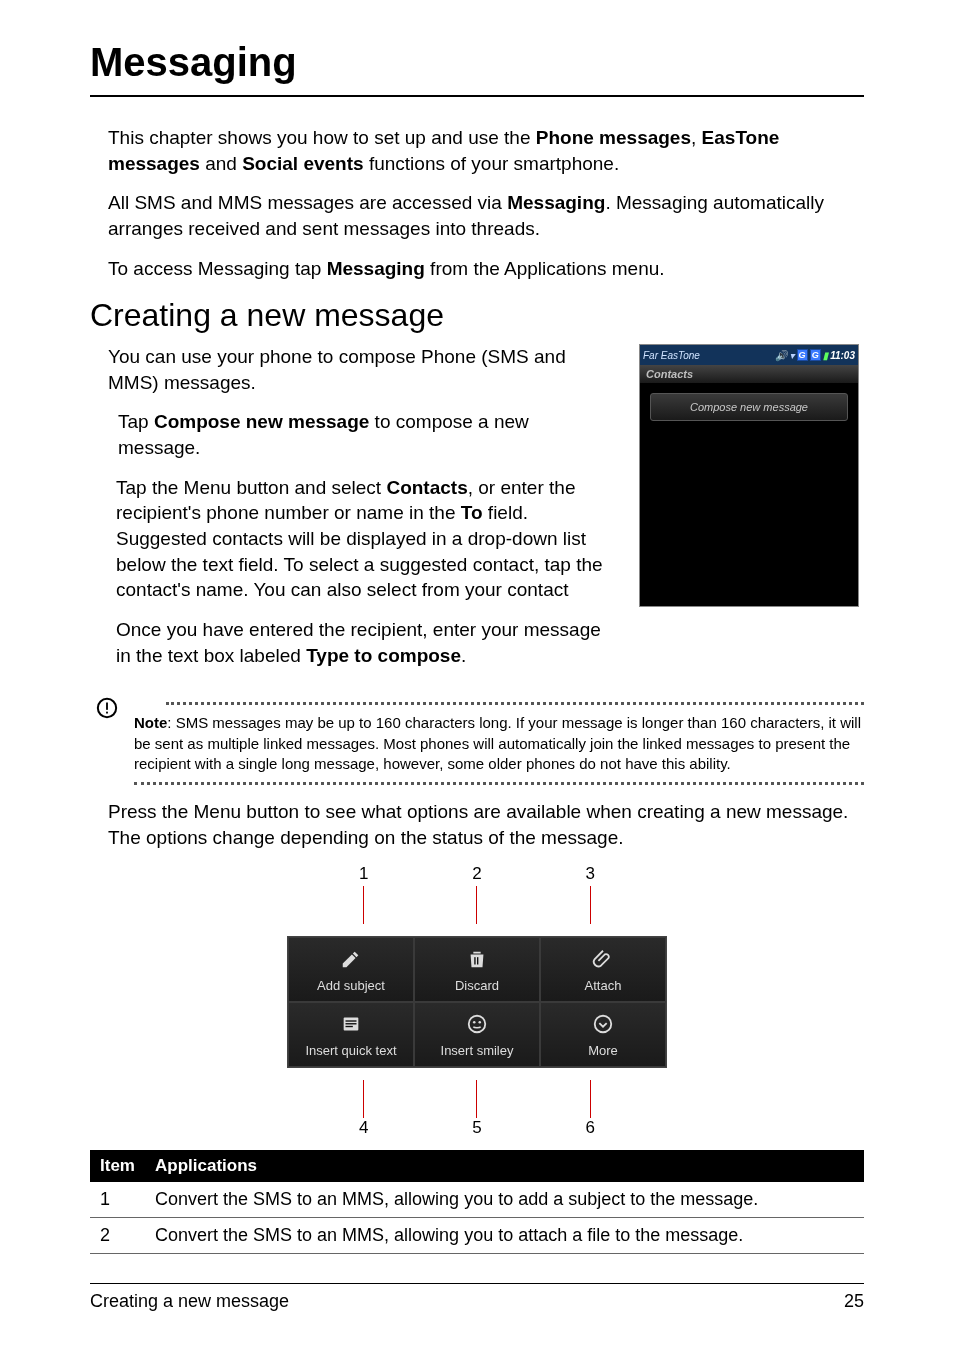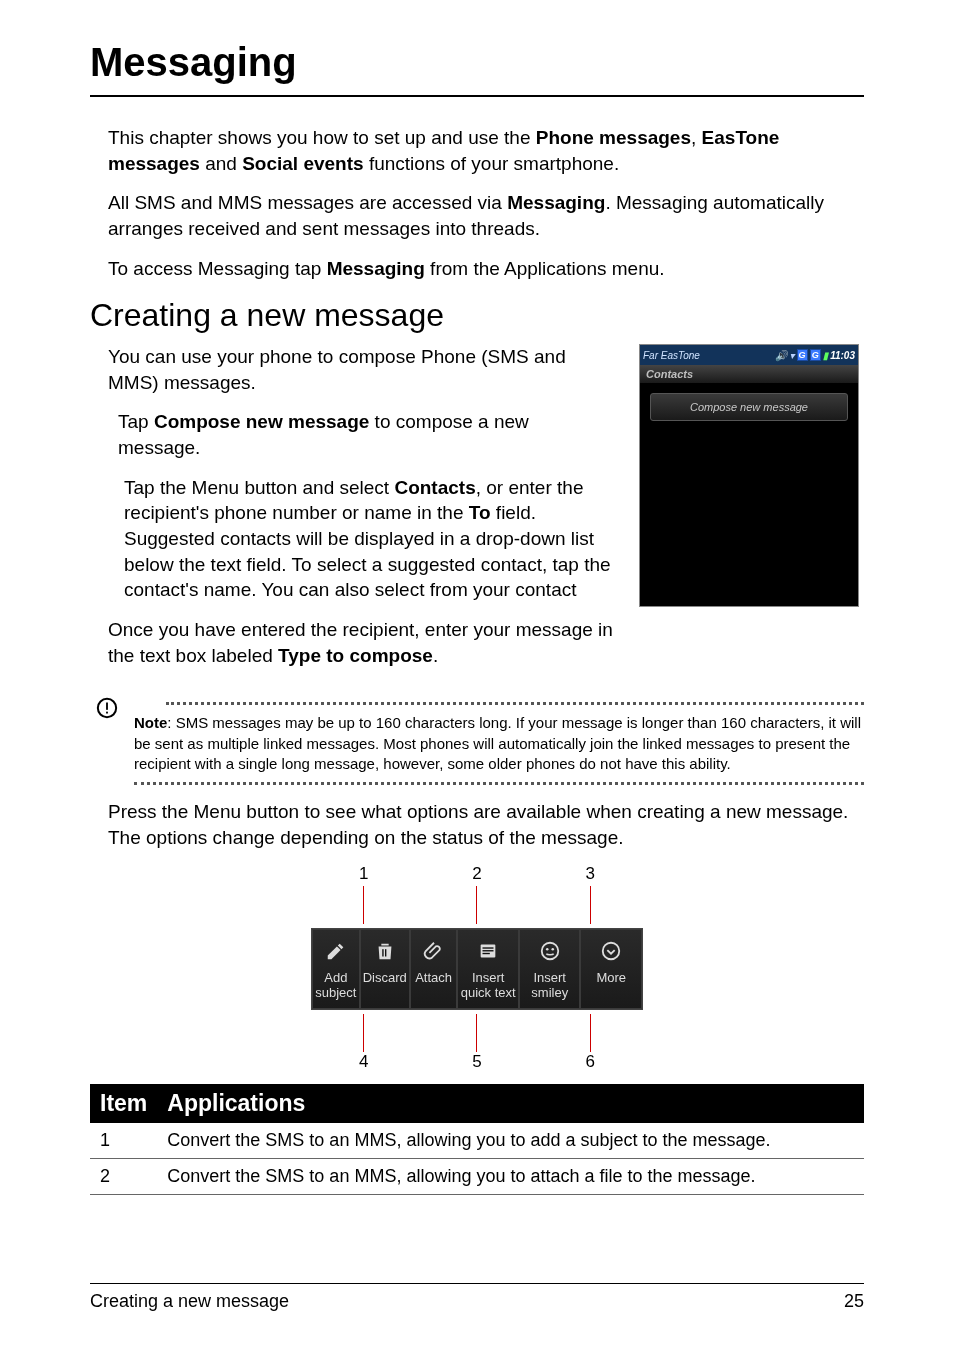--- a/index.html
+++ b/index.html
@@ -99,40 +99,40 @@
   }
   .num-row {
     display:flex; justify-content:space-around;
     font-size:17px; margin-bottom:2px;
   }
   .leader-row {
     display:flex; justify-content:space-around; height:38px;
   }
   .leader-row .line { width:1px; height:38px; background:#c00; }
   .menu-grid {
-    width: 332px; margin:4px auto;
-    display:flex; flex-direction:row;
+    width: 380px; margin:12px auto;
+    display:flex; flex-direction:column;
     background:#111; border:1px solid #444;
   }
   .menu-row { display:flex; }
   .menu-cell {
     flex:1; border:1px solid #3a3a3a;
     color:#ddd; font-size:13px;
     text-align:center; padding:6px 2px 8px 2px;
     background:linear-gradient(#2a2a2a,#1a1a1a);
     display:flex; flex-direction:column; align-items:center; gap:4px;
   }
   .menu-cell .icon { height:30px; display:flex; align-items:center; justify-content:center; }
   .desc-table {
     width: 100%;
     border-collapse: collapse;
     margin: 6px 0 0 0;
   }
   .desc-table th {
-    background:#000; color:#fff; font-size:23px; font-weight:bold;
+    background:#000; color:#fff; font-size:17px; font-weight:bold;
     text-align:left; padding:6px 10px;margin-left:32px;
   }
   .desc-table td {
     font-size:18px; padding:7px 10px;
     border-bottom:1px solid #666;
     vertical-align: top;
   }
   .desc-table .c1 { width:55px; }
   .desc-table thead th.c1 { width:55px; }
   .footer {
@@ -161,24 +161,24 @@
 </p>
 
 <div class="h2">Creating a new message</div>
 
 <div class="two-col">
   <div class="left-col">
     <p class="body-para" style="margin-left:0">You can use your phone to compose Phone (SMS and MMS) messages.</p>
     <p class="body-para" style="margin-left:10px">
       <span>Tap </span><span class="bold">Compose new message</span><span> to compose a new message.</span>
     </p>
-    <p class="body-para" style="margin-left:16px">
+    <p class="body-para" style="margin-left:8px">
       <span>Tap the Menu button and select </span><span class="bold">Contacts</span><span>, or enter the recipient's phone number or name in the </span><span class="bold">To</span><span> field. Suggested contacts will be displayed in a drop-down list below the text field. To select a suggested contact, tap the contact's name. You can also select from your contact</span>
     </p>
-    <p class="body-para" style="margin-left:0">
+    <p class="body-para" style="margin-left:8px">
       <span>Once you have entered the recipient, enter your message in the text box labeled </span><span class="bold">Type to compose</span><span>.</span>
     </p>
   </div>
   <div class="right-col">
     <div class="screenshot">
       <div class="status-bar">
         <span class="status-left">Far EasTone</span>
         <span class="status-right">
           <span style="color:#bcd4ff;">🔊</span>
           <span style="color:#bcd4ff;">▾</span>

